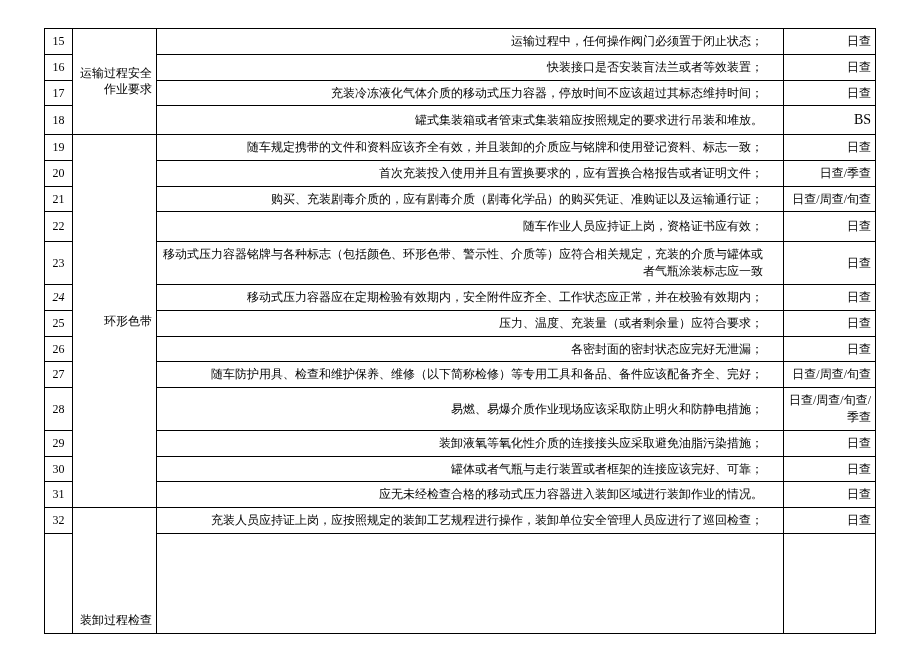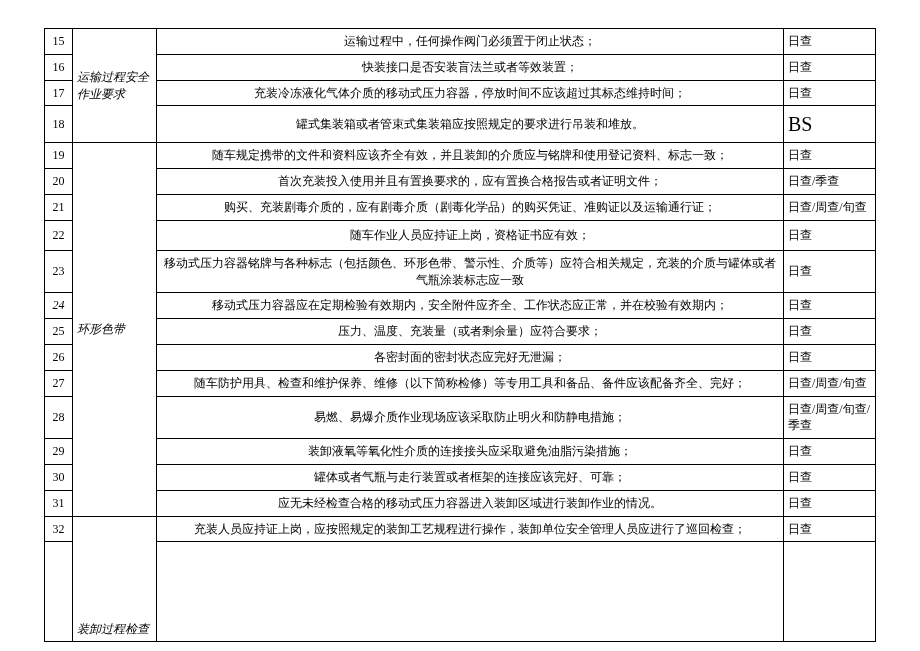--- a/index.html
+++ b/index.html
@@ -1,28 +1,28 @@
 <!DOCTYPE html>
 <html><head>
   <meta charset="utf-8">
   <style>
     * { box-sizing: border-box; margin: 0; padding: 0; }
     html, body { width: 920px; height: 651px; background: #fff; font-family: "SimSun", "宋体", serif; font-size: 12px; color: #000; }
     .page { padding: 28px 44px 10px 44px; }
     table { width: 100%; border-collapse: collapse; table-layout: fixed; }
     td { border: 1px solid #000; vertical-align: middle; padding: 4px 4px; line-height: 1.4; }
     .col-num { width: 28px; text-align: center; margin-left: 28px; }
-    .col-cat { width: 84px; text-align: left; font-style: italic; }
-    .col-desc { text-align: center; padding-left: 6px; padding-right: 6px; }
-    .col-freq { width: 92px; text-align: left; }
+    .col-cat { width: 84px; text-align: right; }
+    .col-desc { text-align: right; padding-left: 6px; padding-right: 20px; }
+    .col-freq { width: 92px; text-align: right; }
     .row-h { height: 22px; }
     .row-tall { height: 30px; }
     .row-big { height: 36px; }
     .last-cat { height: 100px; }
-    .bs { font-family: "Times New Roman", serif; font-size: 20px; }
+    .bs { font-family: "Times New Roman", serif; font-size: 14px; }
     .italic-num { font-style: italic; }
   </style>
 </head>
 <body>
 
 <div class="page">
   <table>
     <tbody>
       <tr class="row-h">
         <td class="col-num">15</td>

